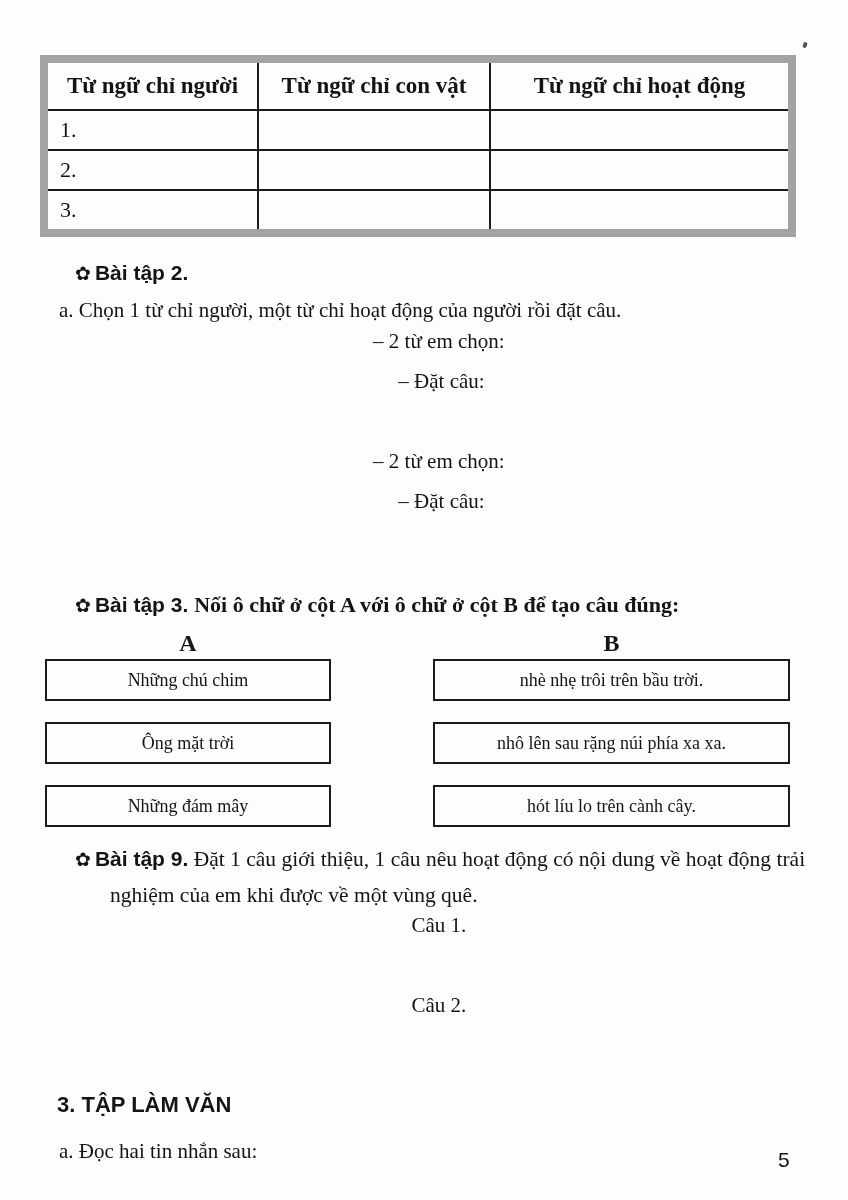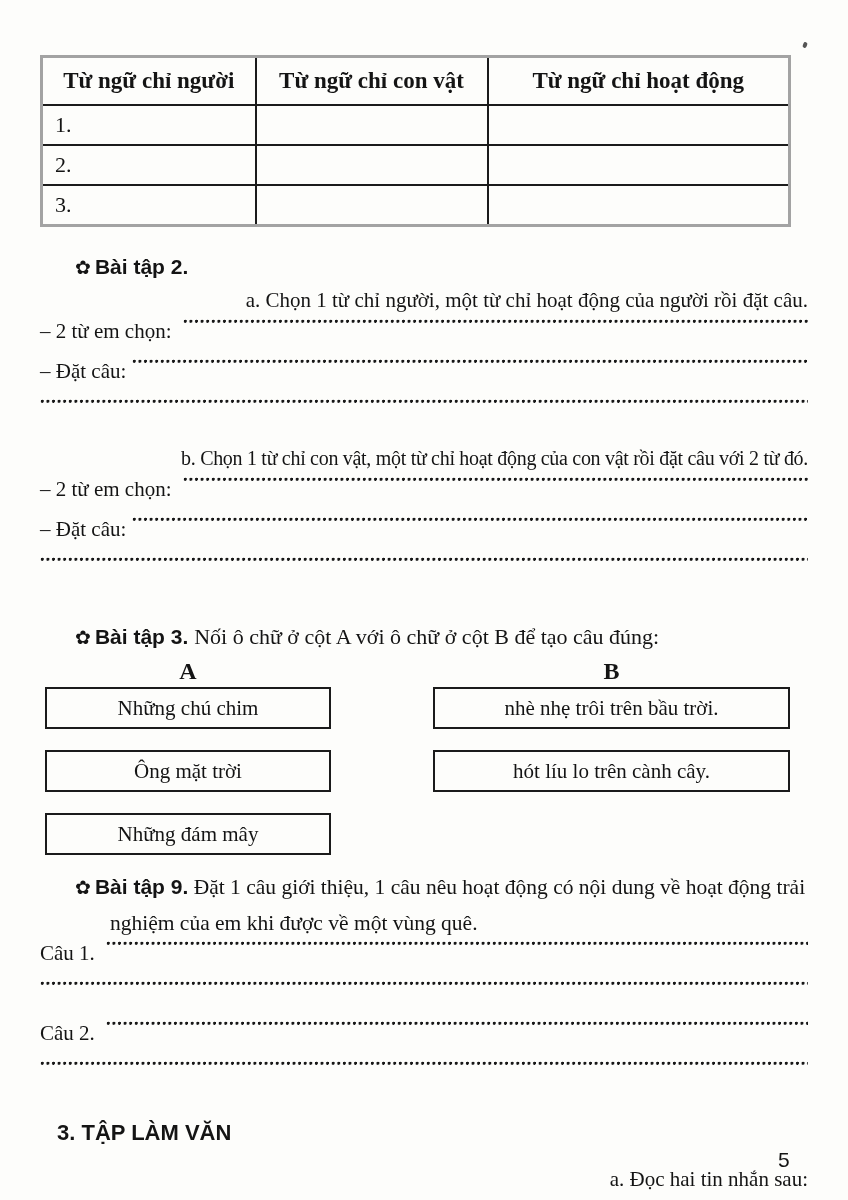--- a/index.html
+++ b/index.html
@@ -13,21 +13,21 @@
   }
   .content{
     padding:55px 40px 0 40px;
     position:relative;
   }
   
   table.wordcat{
     border-collapse:collapse;
     table-layout:fixed;
     width:748px;
-    border:3px solid #a3a3a3;
+    border:8px solid #a3a3a3;
   }
   table.wordcat th, table.wordcat td{
     border:2px solid #1b1b1b;
     padding:0;
   }
   table.wordcat th{
     height:46px;
     font-size:23px;
     font-weight:bold;
     text-align:center;
@@ -37,50 +37,51 @@
     height:38px;
     font-size:22px;
     text-align:left;
     vertical-align:middle;
     padding-left:12px;
   }
   
   .ex-heading{
     margin:22px 0 0 35px;
     height:32px;
-    line-height:36px;
+    line-height:27px;
     font-family:"Liberation Sans","DejaVu Sans",sans-serif;
     font-weight:bold;
     font-size:21px;
     white-space:nowrap;
   }
   .ex-heading .serif-text{
     font-family:"Liberation Serif","DejaVu Serif",serif;
-    font-weight:normal;
+    font-weight:bold;
     font-size:22px;
   }
   .flower{
     font-family:"DejaVu Sans",sans-serif;
     font-size:19px;
     margin-right:4px;
   }
   
   .textline{
     margin-left:19px;
     height:38px;
     line-height:38px;
     font-size:21px;
     white-space:nowrap;
-    text-align:right;
   }
   .textline.tight{font-size:20px;letter-spacing:-0.3px;}
   .line{
+    margin-left:35px;
     height:40px;
     display:flex;
-    align-items:flex-start;
+    align-items:center;
+    flex-direction:column;
   }
   .line .lbl{
     font-size:21px;
     line-height:1.15;
     white-space:pre;
   }
   .dots{
     flex:1 1 auto;
     height:5px;
     margin:0 0 5px 6px;
@@ -101,21 +102,21 @@
     font-size:24px;
     font-weight:bold;
     height:32px;
     line-height:32px;
   }
   .match-box{
     border:2.2px solid #1b1b1b;
     height:38px;
     line-height:38px;
     text-align:center;
-    font-size:21px;
+    font-size:18px;
     margin-bottom:21px;
     background:#fdfdfb;
   }
   .match-box:last-child{margin-bottom:0;}
   
   .ex4-para{
     margin:14px 0 0 0;
     padding-left:70px;
     text-indent:-35px;
     width:712px;
@@ -200,21 +201,20 @@
     <span class="dots"></span>
   </div>
   <div class="line">
     <span class="lbl">– Đặt câu:</span>
     <span class="dots"></span>
   </div>
   <div class="line full">
     <span class="dots"></span>
   </div>
 
-  <div class="textline tight">b. Chọn 1 từ chỉ con vật, một từ chỉ hoạt động của con vật rồi đặt câu với 2 từ đó.</div>
   <div class="line">
     <span class="lbl">– 2 từ em chọn: </span>
     <span class="dots"></span>
   </div>
   <div class="line">
     <span class="lbl">– Đặt câu:</span>
     <span class="dots"></span>
   </div>
   <div class="line full">
     <span class="dots"></span>
@@ -225,20 +225,21 @@
   <div class="match">
     <div class="match-col-a">
       <div class="col-header">A</div>
       <div class="match-box">Những chú chim</div>
       <div class="match-box">Ông mặt trời</div>
       <div class="match-box">Những đám mây</div>
     </div>
     <div class="match-col-b">
       <div class="col-header">B</div>
       <div class="match-box">nhè nhẹ trôi trên bầu trời.</div>
+      <div class="match-box">nhô lên sau rặng núi phía xa xa.</div>
       <div class="match-box">hót líu lo trên cành cây.</div>
     </div>
   </div>
 
   <div class="ex4-para"><span class="flower">✿</span><span class="ex-title">Bài tập 9.</span> <span>Đặt 1 câu giới thiệu, 1 câu nêu hoạt động có nội dung về hoạt động trải nghiệm của em khi được về một vùng quê.</span></div>
 
   <div class="line">
     <span class="lbl">Câu 1. </span>
     <span class="dots"></span>
   </div>

